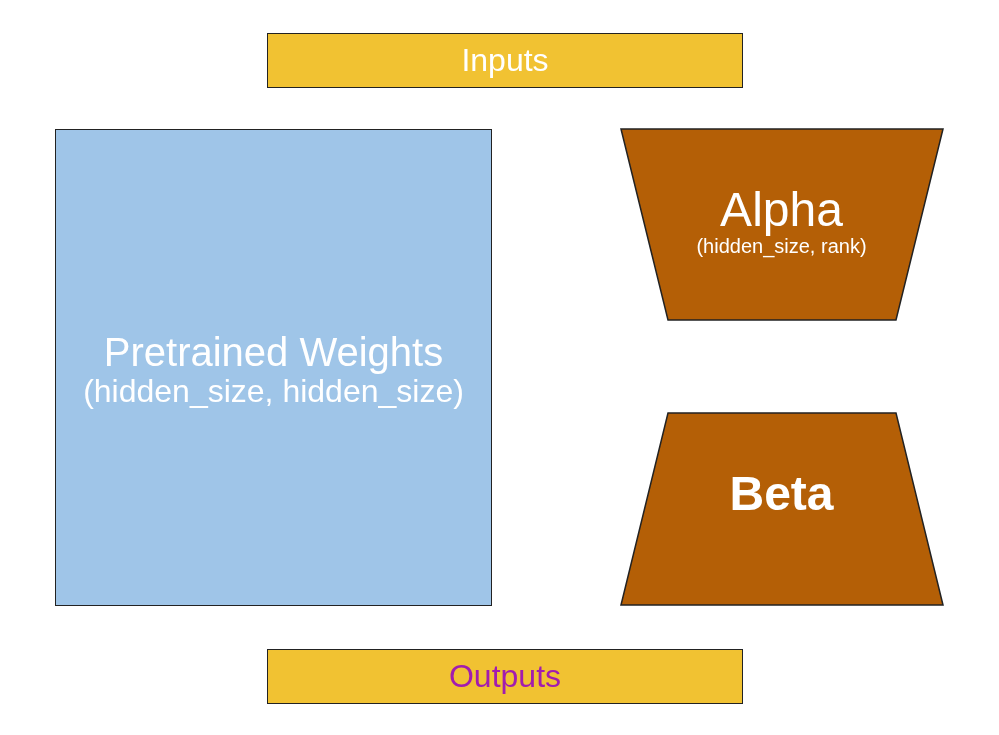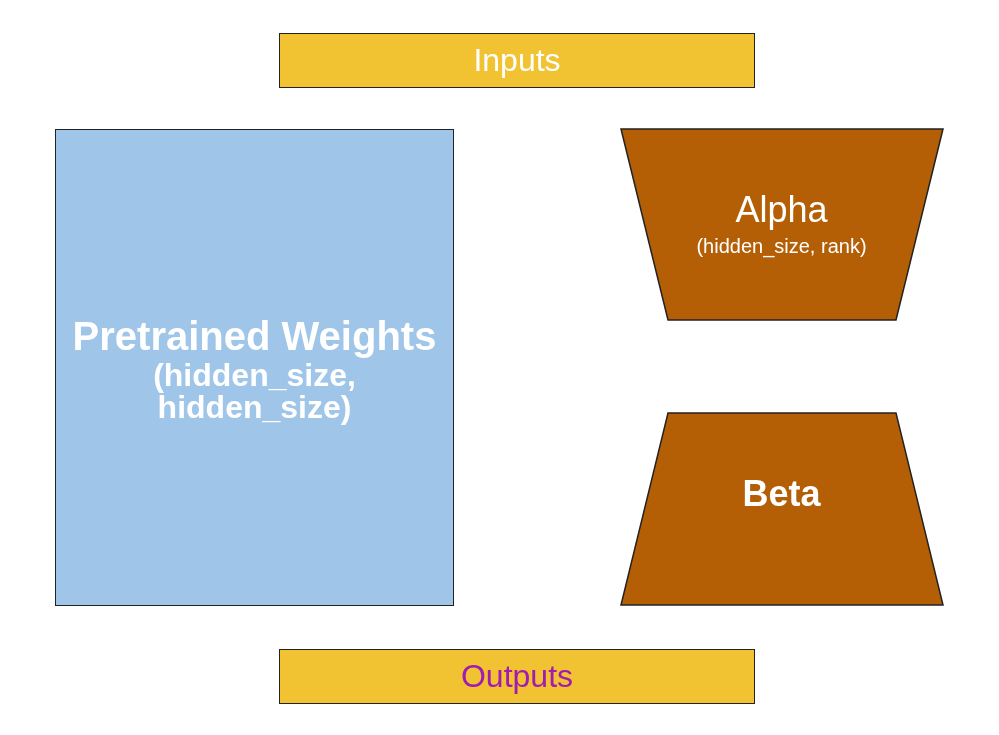--- a/index.html
+++ b/index.html
@@ -1,31 +1,31 @@
 <!DOCTYPE html>
 <html><head>
   <meta charset="utf-8">
   <style>
     html, body { margin: 0; padding: 0; background: #ffffff; }
     body { width: 999px; height: 735px; position: relative; overflow: hidden;
            font-family: "Liberation Sans", sans-serif; }
     .box { position: absolute; box-sizing: border-box; border: 1.5px solid #222222;
            display: flex; flex-direction: column; align-items: center; justify-content: center;
            color: #ffffff; text-align: center; }
-    .bar { left: 279px; width: 476px; height: 55px; font-size: 32px; justify-content: center; }
+    .bar { left: 267px; width: 476px; height: 55px; font-size: 32px; justify-content: center; }
     #inputs-bar { top: 33px; }
     #outputs-bar { top: 649px; }
-    #pretrained { left: 55px; top: 129px; width: 399px; height: 477px; font-weight: bold; }
+    #pretrained { left: 55px; top: 129px; width: 437px; height: 477px; }
     #pretrained .title { font-size: 40px; line-height: 46px; }
     #pretrained .sub { font-size: 32px; line-height: 32px; }
     svg.trap { position: absolute; overflow: visible; }
     #alpha-svg { left: 620px; top: 128px; }
     #beta-svg { left: 620px; top: 412px; }
     .trap-text { position: absolute; color: #ffffff; text-align: center; width: 325px; }
-    .trap-text .title { font-size: 36px; line-height: 42px; }
+    .trap-text .title { font-size: 48px; line-height: 42px; }
     .trap-text .sub { font-size: 20px; line-height: 30px; }
     #alpha-text { left: 619px; top: 189px; }
     #beta-text { left: 619px; top: 473px; font-weight: bold; }
   </style>
 </head>
 <body>
 
 <div class="box bar" id="inputs-bar" style="background: rgb(241, 194, 50); border-color: rgb(34, 34, 34); color: rgb(255, 255, 255);">
   <span>Inputs</span>
 </div>

